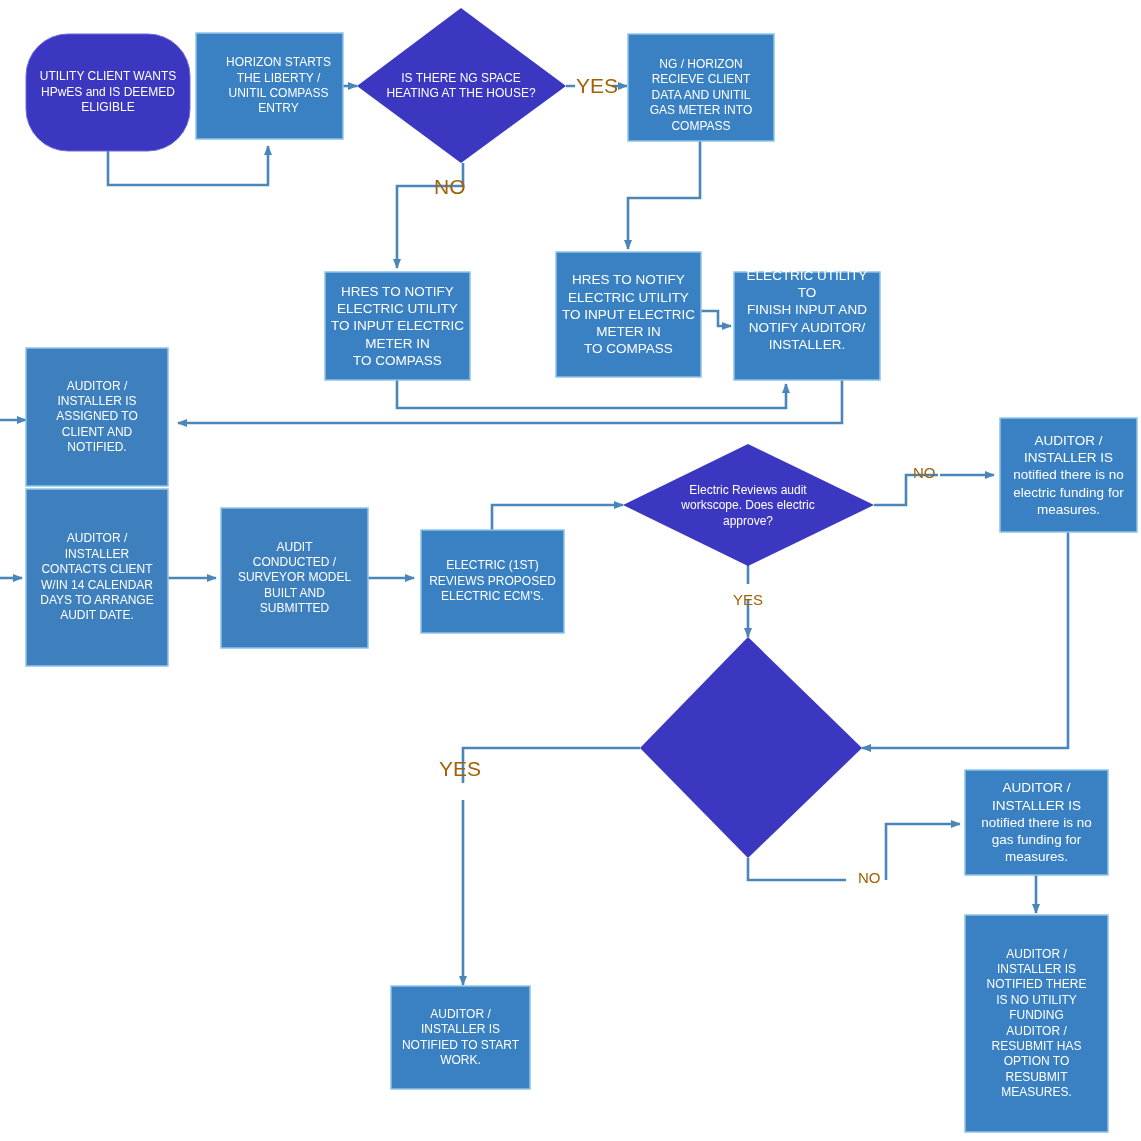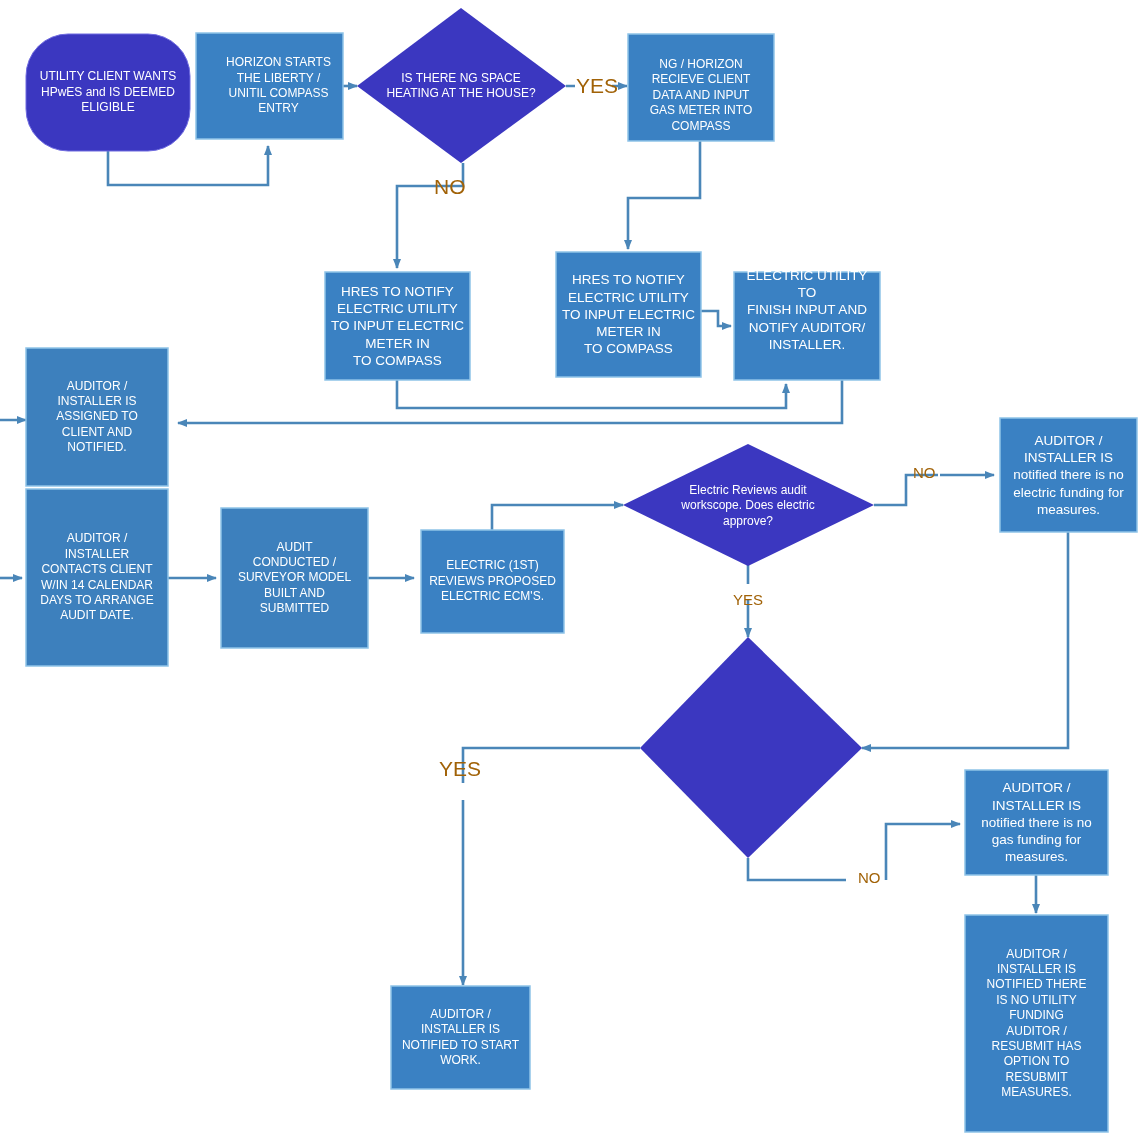--- a/index.html
+++ b/index.html
@@ -126,21 +126,21 @@
   </div>
 
   <div class="nodeText t14" style="left:366px;top:52px;width:190px;height:68px;">
     <span><span>IS THERE NG SPACE</span><br>
           <span>HEATING AT THE HOUSE?</span></span>
   </div>
 
   <div class="nodeText t14" style="left:628px;top:42px;width:146px;height:107px;">
     <span><span>NG / HORIZON</span><br>
           <span>RECIEVE CLIENT</span><br>
-          <span>DATA AND INPUT</span><br>
+          <span>DATA AND UNITIL</span><br>
           <span>GAS METER INTO</span><br>
           <span>COMPASS</span></span>
   </div>
 
   <div class="nodeText t13" style="left:325px;top:272px;width:145px;height:108px;">
     <span><span>HRES TO NOTIFY</span><br>
           <span>ELECTRIC UTILITY</span><br>
           <span>TO  INPUT ELECTRIC</span><br>
           <span>METER IN</span><br>
           <span>TO COMPASS</span></span>

